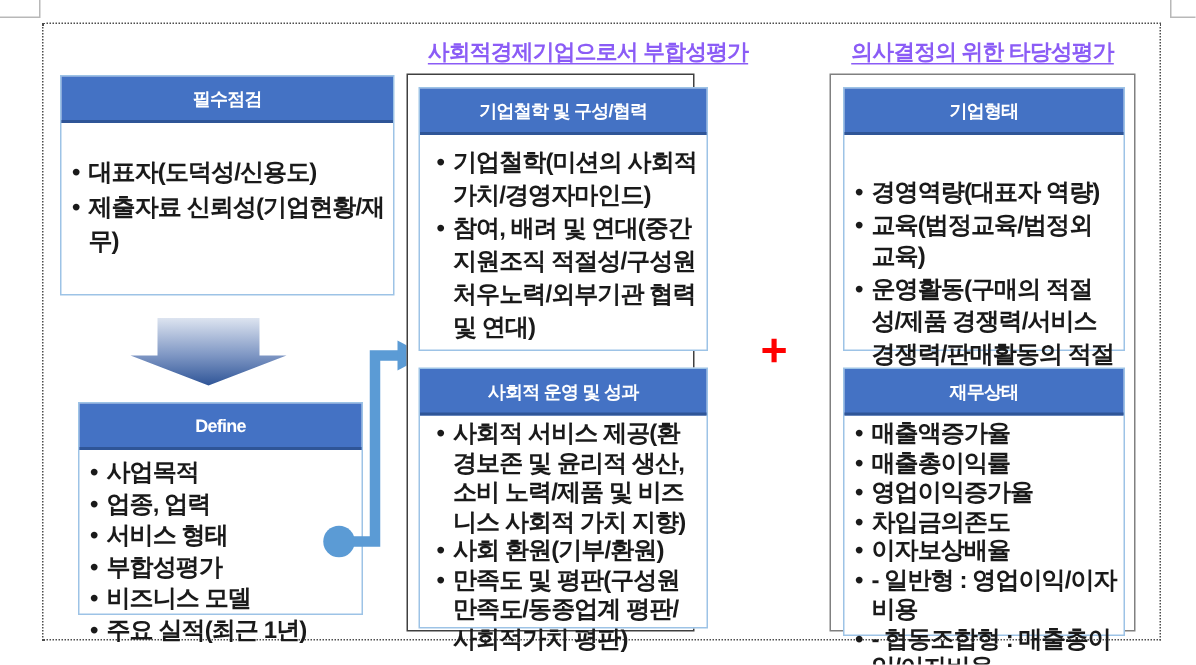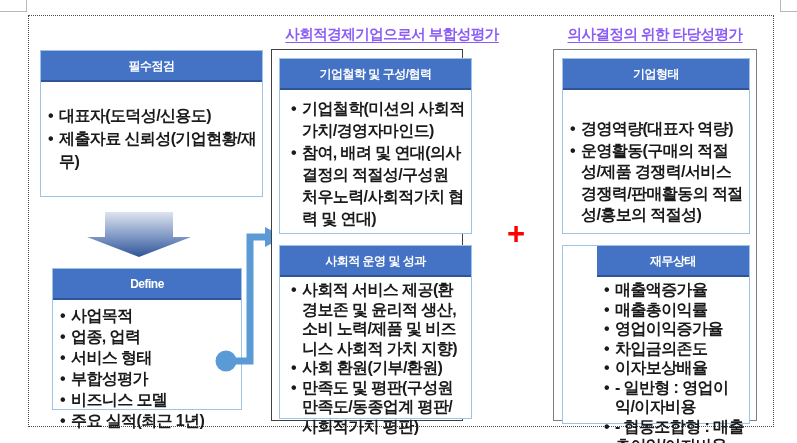--- a/index.html
+++ b/index.html
@@ -59,21 +59,21 @@
   .box-c .panel-body{padding-top:8px;padding-left:6px;}
   .box-c li{line-height:22px;}
   .box-d{left:7px;top:195px;width:193px;height:174px;}
   .box-d .panel-body{padding-top:3px;padding-left:6px;}
   .box-d li{line-height:19.5px;}
 
   
   .box-e{left:8px;top:8px;width:188px;height:176px;}
   .box-e .panel-body{padding-top:28px;}
   .box-e li{line-height:21.5px;}
-  .box-f{left:8px;top:195px;width:188px;height:179px;padding-left:34px;}
+  .box-f{left:8px;top:195px;width:188px;height:179px;}
   .box-f .panel-body{padding-top:3px;}
   .box-f li{line-height:19.5px;}
 
   .down-arrow{position:absolute;left:85px;top:211px;}
   .connector{position:absolute;left:214px;top:224px;}
 
   .plus-sign{
     position:absolute;left:502px;top:218px;width:28px;text-align:center;
     color:#ff0000;font-size:31px;font-weight:bold;line-height:1;
     font-family:"Liberation Sans",sans-serif;
@@ -130,21 +130,21 @@
   <circle cx="12" cy="137" r="10.5" fill="#5b9bd5"></circle>
   <polygon points="51,3 51,23 70,13" fill="#5b9bd5"></polygon>
 </svg>
 
 <div class="container-box container-center">
   <div class="panel box-c">
     <div class="panel-header">기업철학 및 구성/협력</div>
     <div class="panel-body">
       <ul class="blist">
         <li>기업철학(미션의 사회적가치/경영자마인드)</li>
-        <li>참여, 배려 및 연대(의사결정의 적절성/구성원 처우노력/사회적가치 협력 및 연대)</li>
+        <li>참여, 배려 및 연대(중간지원조직 적절성/구성원 처우노력/외부기관 협력 및 연대)</li>
       </ul>
     </div>
   </div>
   <div class="panel box-d">
     <div class="panel-header">사회적 운영 및 성과</div>
     <div class="panel-body">
       <ul class="blist">
         <li>사회적 서비스 제공(환경보존 및 윤리적 생산, 소비 노력/제품 및 비즈니스 사회적 가치 지향)</li>
         <li>사회 환원(기부/환원)</li>
         <li>만족도 및 평판(구성원 만족도/동종업계 평판/사회적가치 평판)</li>
@@ -154,20 +154,21 @@
 </div>
 
 <div class="plus-sign">+</div>
 
 <div class="container-box container-right">
   <div class="panel box-e">
     <div class="panel-header">기업형태</div>
     <div class="panel-body">
       <ul class="blist">
         <li>경영역량(대표자 역량)</li>
+        <li>교육(법정교육/법정외 교육)</li>
         <li>운영활동(구매의 적절성/제품 경쟁력/서비스 경쟁력/판매활동의 적절성/홍보의 적절성)</li>
       </ul>
     </div>
   </div>
   <div class="panel box-f">
     <div class="panel-header">재무상태</div>
     <div class="panel-body">
       <ul class="blist">
         <li>매출액증가율</li>
         <li>매출총이익률</li>

